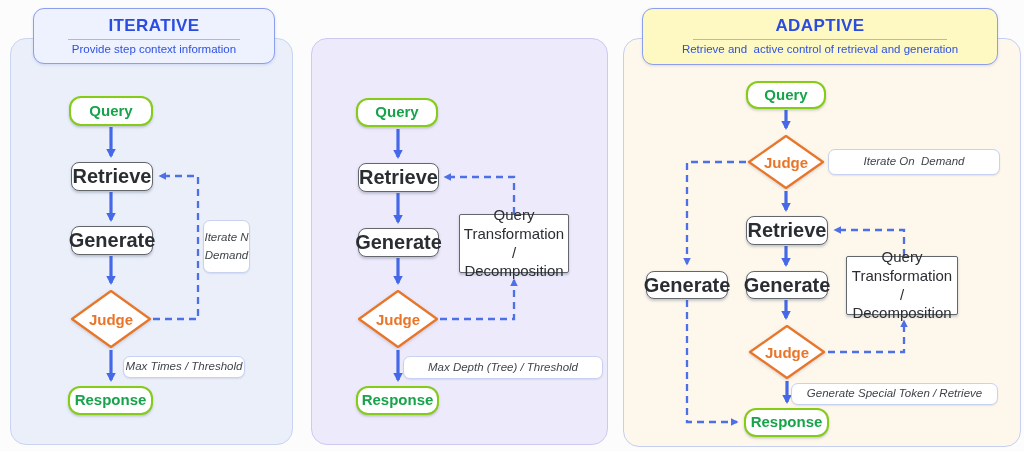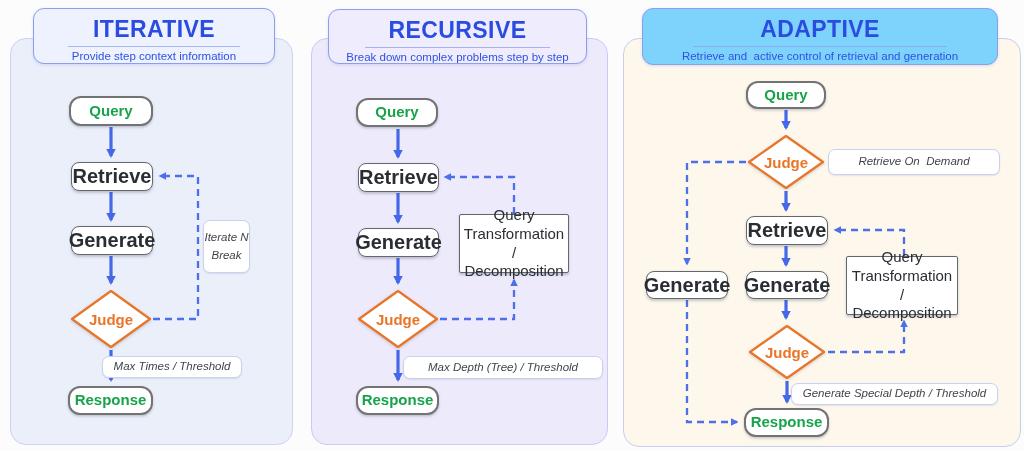--- a/index.html
+++ b/index.html
@@ -19,24 +19,24 @@
   .body-adaptive  { background: #fdf7ec; border-color: #c6cff2; }
 
   .panel-header {
     position: absolute; z-index: 5; text-align: center;
     border: 1.7px solid #8c9eec; border-radius: 11px;
     padding-top: 7px;
     box-shadow: 0 1px 3px rgba(80,100,200,.18);
   }
   .header-iterative { background: #edf2fe; }
   .header-recursive { background: #efecfe; }
-  .header-adaptive  { background: #7dd3fc; }
+  .header-adaptive  { background: #fef9c3; }
 
   .panel-title {
-    font-size: 23px; font-weight: 700; letter-spacing: .4px;
+    font-size: 17px; font-weight: 700; letter-spacing: .4px;
     color: #2b4ce0;
   }
   .header-divider {
     width: 72%; height: 1.4px; background: #8fa0ec; opacity: .75;
     margin: 3px auto 3px auto;
   }
   .panel-subtitle {
     font-size: 11.5px; color: #2f51e2; white-space: pre-wrap;
   }
 
@@ -45,21 +45,21 @@
   .node {
     position: absolute; z-index: 2;
     display: flex; align-items: center; justify-content: center;
     background: #ffffff; border-radius: 8px;
     font-size: 20px; font-weight: 700; color: #2a2e33;
     border: 1.8px solid #63676c;
     box-shadow: 0 1.5px 2.5px rgba(70,80,110,.28);
     text-align: center; line-height: 1.25;
   }
   .node.green {
-    border: 2px solid #737373; color: #17a34a; font-weight: 700;
+    border: 2px solid #84cc16; color: #17a34a; font-weight: 700;
     font-size: 15px; border-radius: 12px;
   }
   .node.multiline { font-size: 15px; font-weight: 500; border-radius: 2px; padding: 12px 4px; }
 
   .diamond { position: absolute; z-index: 2; text-align: center; }
   .diamond svg { position: absolute; inset: 0; overflow: visible;
     filter: drop-shadow(0 1.5px 1.5px rgba(70,80,110,.25)); }
   .diamond .diamond-text {
     position: absolute; inset: 0; display: flex; align-items: center; justify-content: center;
     font-size: 15px; font-weight: 700; color: #e97528; z-index: 3;
@@ -103,22 +103,22 @@
       </svg>
       <div class="node green" style="left:58px; top:57px; width:84px; height:30px;">Query</div>
       <div class="node" style="left:60px; top:123px; width:82px; height:29px;">Retrieve</div>
       <div class="node" style="left:60px; top:187px; width:82px; height:29px;">Generate</div>
       <div class="diamond" style="left:58px; top:250px; width:84px; height:60px;">
         <svg viewBox="0 0 84 60">
           <polygon points="42,2 81,30 42,58 3,30" fill="#ffffff" stroke="#e97528" stroke-width="2.2" stroke-linejoin="round"></polygon>
         </svg>
         <span class="diamond-text">Judge</span>
       </div>
-      <div class="label-box" style="left:192px; top:181px; width:47px; height:53px;">Iterate N Break</div>
-      <div class="label-box" style="left:91px; top:317px; width:140px; height:22px;">Max Times / Threshold</div>
+      <div class="label-box" style="left:192px; top:181px; width:47px; height:53px;">Iterate N Demand</div>
+      <div class="label-box" style="left:112px; top:317px; width:122px; height:22px;">Max Times / Threshold</div>
       <div class="node green" style="left:57px; top:347px; width:85px; height:29px;">Response</div>
     </div>
     <div class="panel-header header-iterative" style="left:23px; top:8px; width:242px; height:56px;">
       <div class="panel-title">ITERATIVE</div>
       <div class="header-divider"></div>
       <div class="panel-subtitle">Provide step context information</div>
     </div>
   </section>
 
   
@@ -138,25 +138,20 @@
       <div class="node multiline" style="left:147px; top:175px; width:110px; height:59px;">Query Transformation / Decomposition</div>
       <div class="diamond" style="left:44px; top:250px; width:84px; height:60px;">
         <svg viewBox="0 0 84 60">
           <polygon points="42,2 81,30 42,58 3,30" fill="#ffffff" stroke="#e97528" stroke-width="2.2" stroke-linejoin="round"></polygon>
         </svg>
         <span class="diamond-text">Judge</span>
       </div>
       <div class="label-box" style="left:91px; top:317px; width:200px; height:23px;">Max Depth (Tree) / Threshold</div>
       <div class="node green" style="left:44px; top:347px; width:83px; height:29px;">Response</div>
     </div>
-    <div class="panel-header header-recursive" style="left:17px; top:9px; width:259px; height:55px;">
-      <div class="panel-title">RECURSIVE</div>
-      <div class="header-divider"></div>
-      <div class="panel-subtitle">Break down complex problems step by step</div>
-    </div>
   </section>
 
   
   <section class="panel" style="left:623px; width:398px;">
     <div class="panel-body body-adaptive" style="height:409px;">
       <svg class="arrows" width="398" height="409" viewBox="0 0 398 409">
         <path d="M162,71 L162,89" stroke="#4468e8" stroke-width="3.2" fill="none" marker-end="url(#ah-solid)"></path>
         <path d="M162,152 L162,171" stroke="#4468e8" stroke-width="3.2" fill="none" marker-end="url(#ah-solid)"></path>
         <path d="M162,207 L162,226" stroke="#4468e8" stroke-width="3.2" fill="none" marker-end="url(#ah-solid)"></path>
         <path d="M162,261 L162,279" stroke="#4468e8" stroke-width="3.2" fill="none" marker-end="url(#ah-solid)"></path>
@@ -166,32 +161,32 @@
         <path d="M204,313 L280,313 L280,282" stroke="#4d6fe8" stroke-width="2.3" fill="none" stroke-dasharray="7 5" marker-end="url(#ah-dash)"></path>
         <path d="M280,217 L280,191 L211,191" stroke="#4d6fe8" stroke-width="2.3" fill="none" stroke-dasharray="7 5" marker-end="url(#ah-dash)"></path>
       </svg>
       <div class="node green" style="left:122px; top:42px; width:80px; height:28px;">Query</div>
       <div class="diamond" style="left:122px; top:95px; width:80px; height:56px;">
         <svg viewBox="0 0 80 56">
           <polygon points="40,2 77,28 40,54 3,28" fill="#ffffff" stroke="#e97528" stroke-width="2.2" stroke-linejoin="round"></polygon>
         </svg>
         <span class="diamond-text">Judge</span>
       </div>
-      <div class="label-box" style="left:204px; top:110px; width:172px; height:26px;">Retrieve On  Demand</div>
+      <div class="label-box" style="left:204px; top:110px; width:172px; height:26px;">Iterate On  Demand</div>
       <div class="node" style="left:122px; top:177px; width:82px; height:29px;">Retrieve</div>
       <div class="node" style="left:22px; top:232px; width:82px; height:28px;">Generate</div>
       <div class="node" style="left:122px; top:232px; width:82px; height:28px;">Generate</div>
       <div class="node multiline" style="left:222px; top:217px; width:112px; height:59px;">Query Transformation / Decomposition</div>
       <div class="diamond" style="left:123px; top:285px; width:80px; height:56px;">
         <svg viewBox="0 0 80 56">
           <polygon points="40,2 77,28 40,54 3,28" fill="#ffffff" stroke="#e97528" stroke-width="2.2" stroke-linejoin="round"></polygon>
         </svg>
         <span class="diamond-text">Judge</span>
       </div>
-      <div class="label-box" style="left:167px; top:344px; width:207px; height:22px;">Generate Special Depth / Threshold</div>
+      <div class="label-box" style="left:167px; top:344px; width:207px; height:22px;">Generate Special Token / Retrieve</div>
       <div class="node green" style="left:120px; top:369px; width:85px; height:29px;">Response</div>
     </div>
     <div class="panel-header header-adaptive" style="left:19px; top:8px; width:356px; height:57px;">
       <div class="panel-title">ADAPTIVE</div>
       <div class="header-divider"></div>
       <div class="panel-subtitle">Retrieve and  active control of retrieval and generation</div>
     </div>
   </section>
 
 </div>

